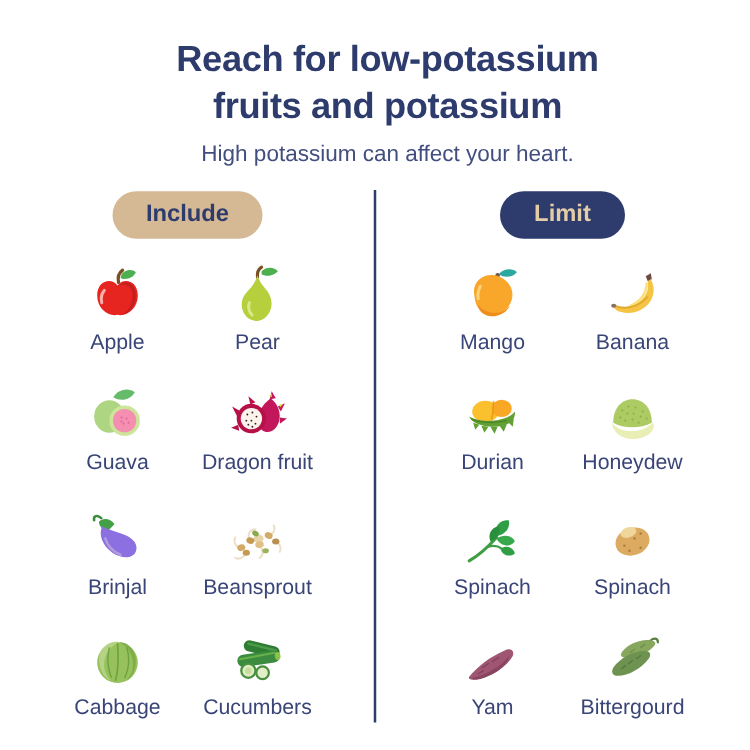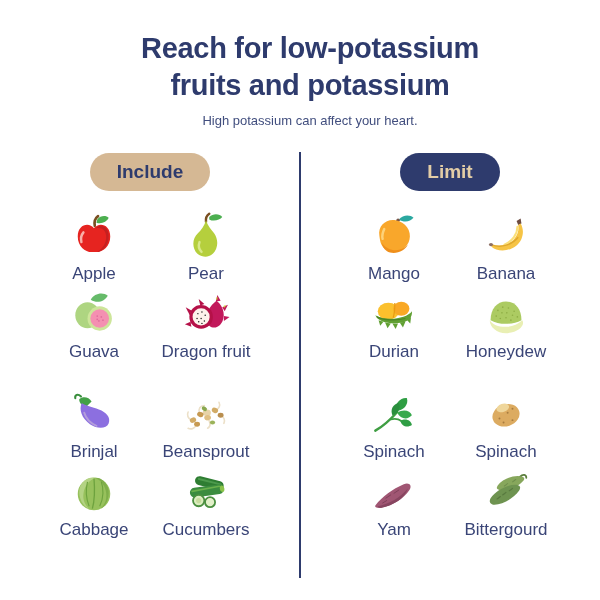--- a/index.html
+++ b/index.html
@@ -1,33 +1,33 @@
 <!DOCTYPE html>
 <html style="--navy: #2e3b6d; --label: #3a4577; --subtitle: #414e7e; --tan: #d5b894; --cream: #e3cda6;"><head>
 <meta charset="utf-8">
 <style>
   html,body { margin:0; padding:0; background:#ffffff; }
   body { width:600px; height:600px; font-family:"Liberation Sans",sans-serif; }
   .poster { position:relative; width:600px; height:600px; background:#ffffff; overflow:hidden; }
 
   .header { text-align:center; padding-top:30px;padding-left:20px; }
   .title { font-size:29px; font-weight:700; color:var(--navy); line-height:37px; letter-spacing:-0.3px; }
-  .subtitle { margin-top:9px; font-size:13px; color:var(--subtitle); }
+  .subtitle { margin-top:9px; font-size:18px; color:var(--subtitle); }
 
   .columns { position:absolute; top:152px; left:0; width:600px; display:flex; }
   .col { width:300px; display:flex; flex-direction:column; align-items:center; }
   .divider { position:absolute; left:299px; top:152px; width:2px; height:426px; background:var(--navy); }
 
   .badge { margin-top:1px; height:38px; padding:0 27px; border-radius:20px;
            display:flex; align-items:center; justify-content:center;
            font-size:19px; font-weight:700; box-sizing:border-box; }
   .badge.include { background:var(--tan); color:var(--navy); }
   .badge.limit   { background:var(--navy); color:var(--cream); }
 
-  .grid { width:224px; display:grid; grid-template-columns:1fr 1fr; row-gap:2px; margin-top:17px; }
+  .grid { width:224px; display:grid; grid-template-columns:1fr 1fr; row-gap:20px; margin-top:17px; }
   .grid.veg { margin-top:24px; }
   .cell { display:flex; flex-direction:column; align-items:center; }
   .cell svg { width:52px; height:52px; display:block; }
   .label { margin-top:4px; font-size:17px; color:var(--label); white-space:nowrap; }
 </style>
 </head>
 <body>
 
 <div class="poster">
 

